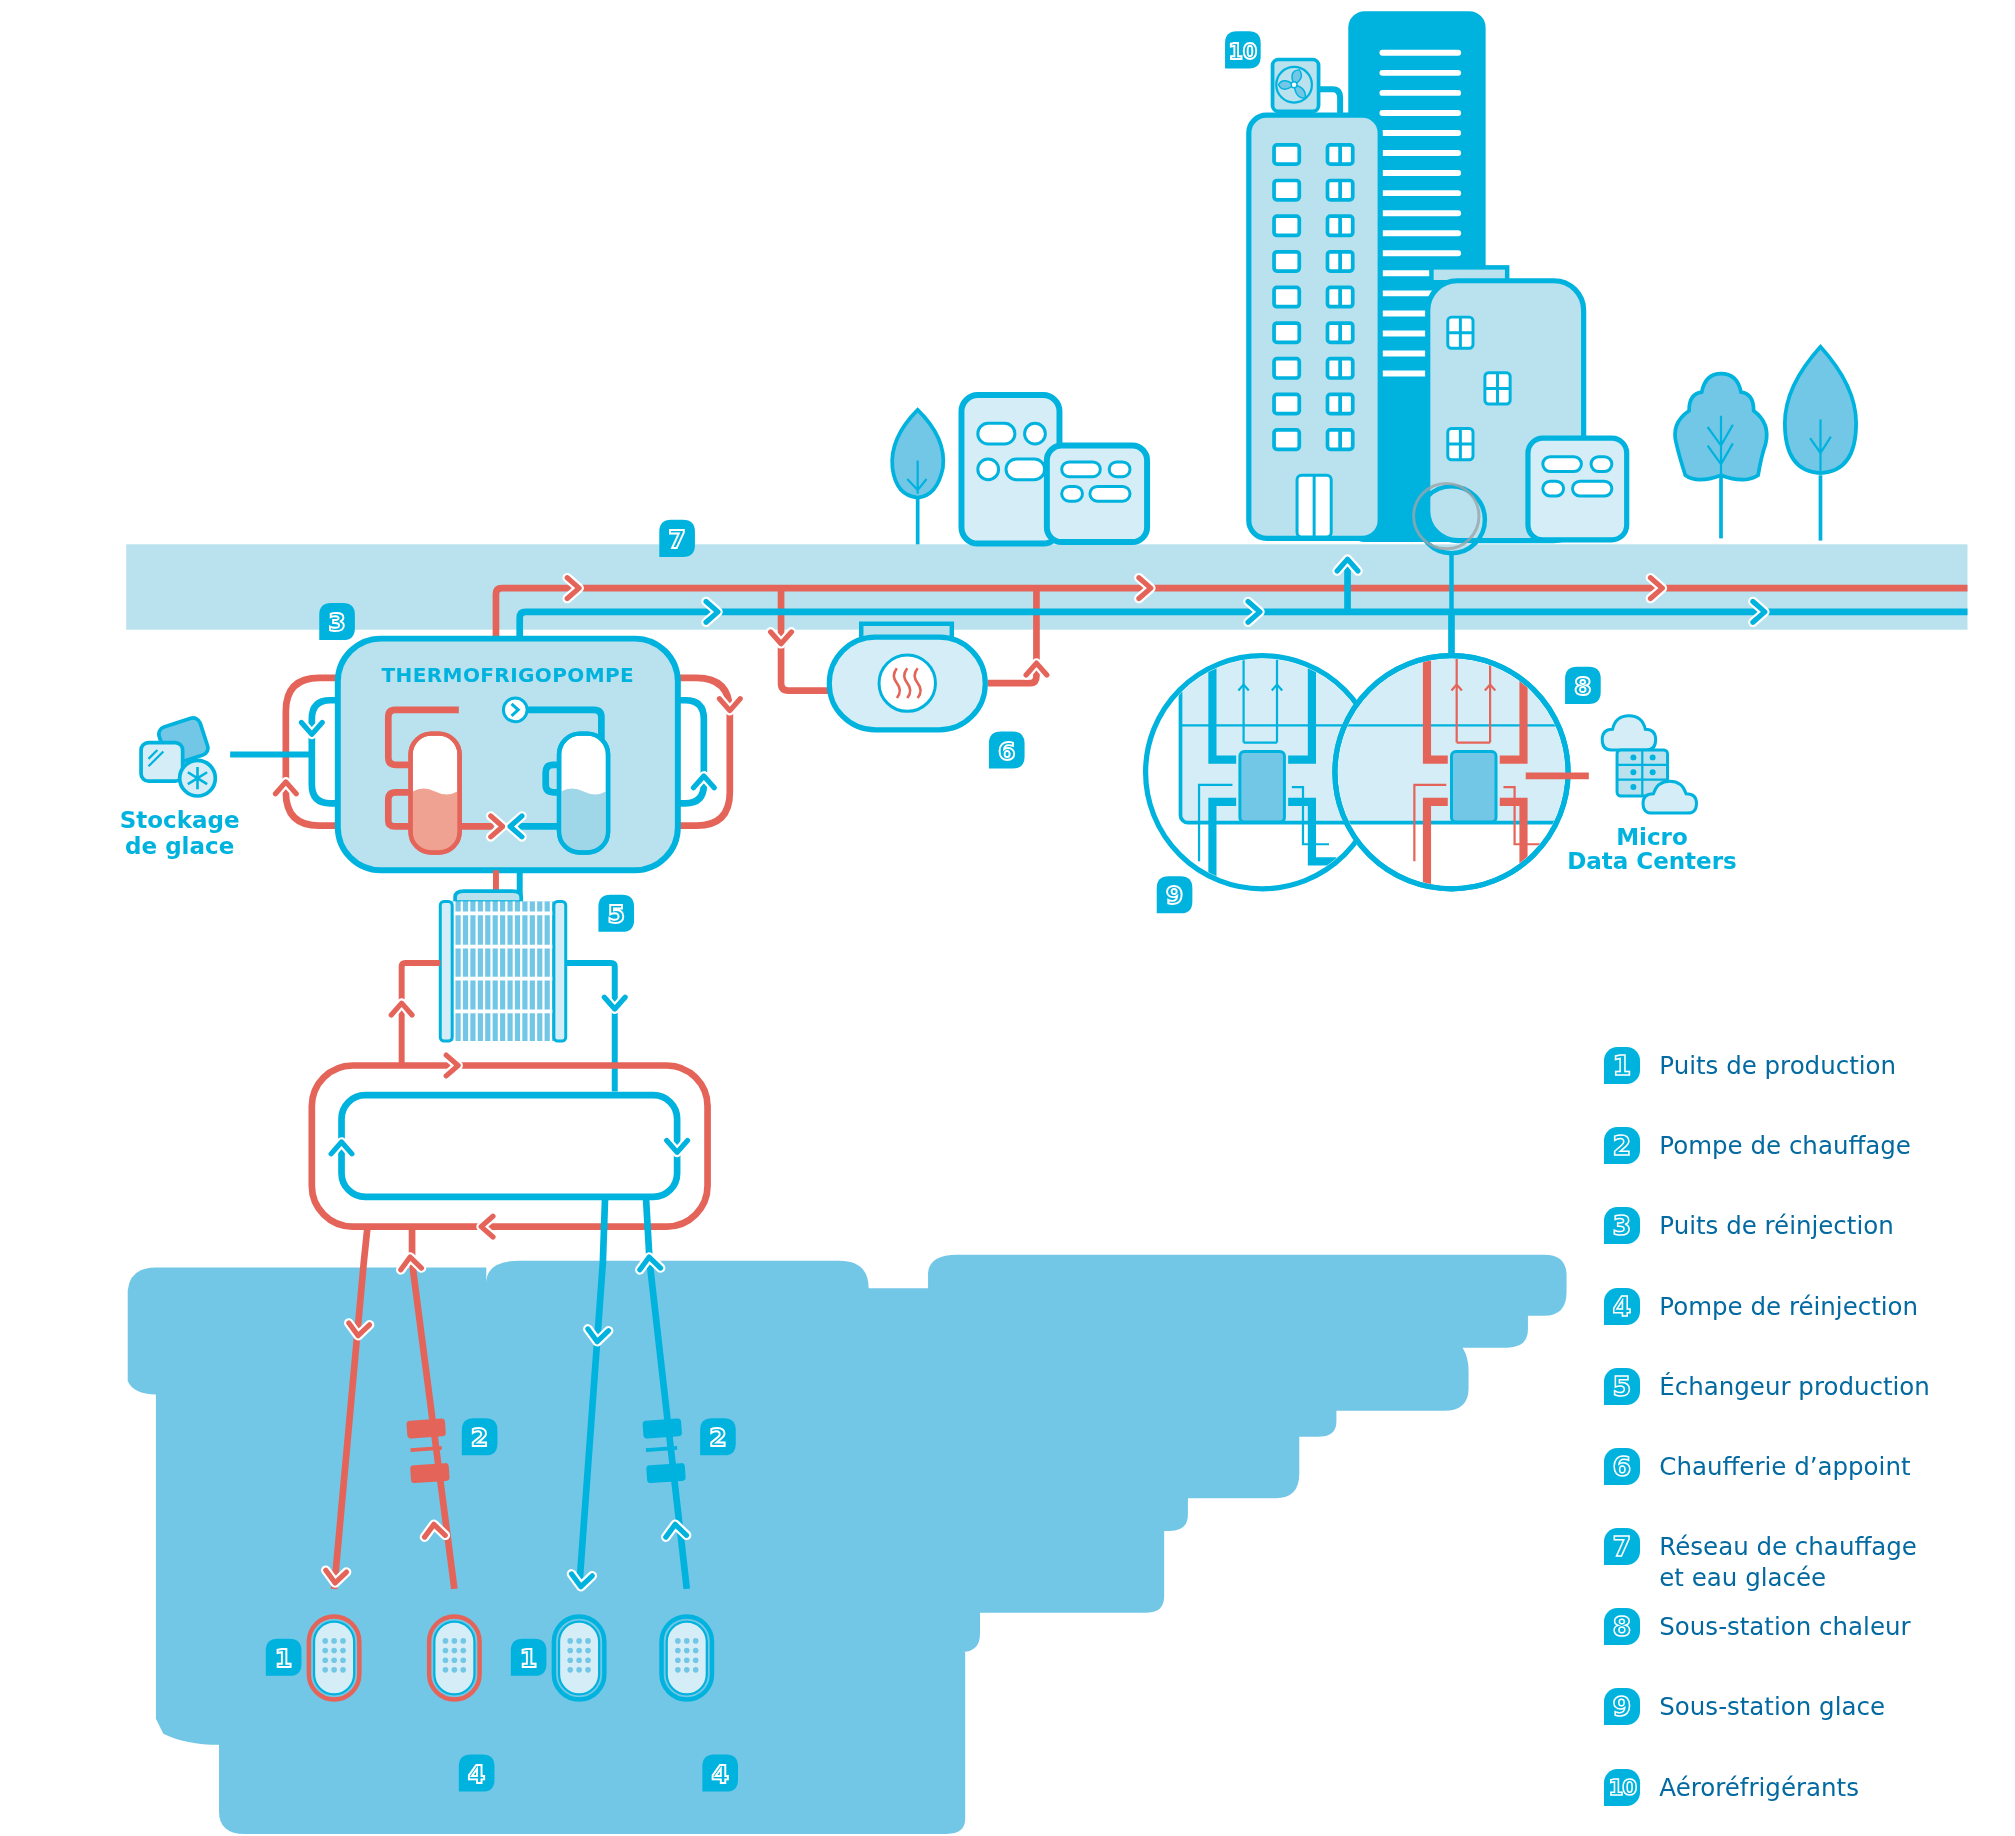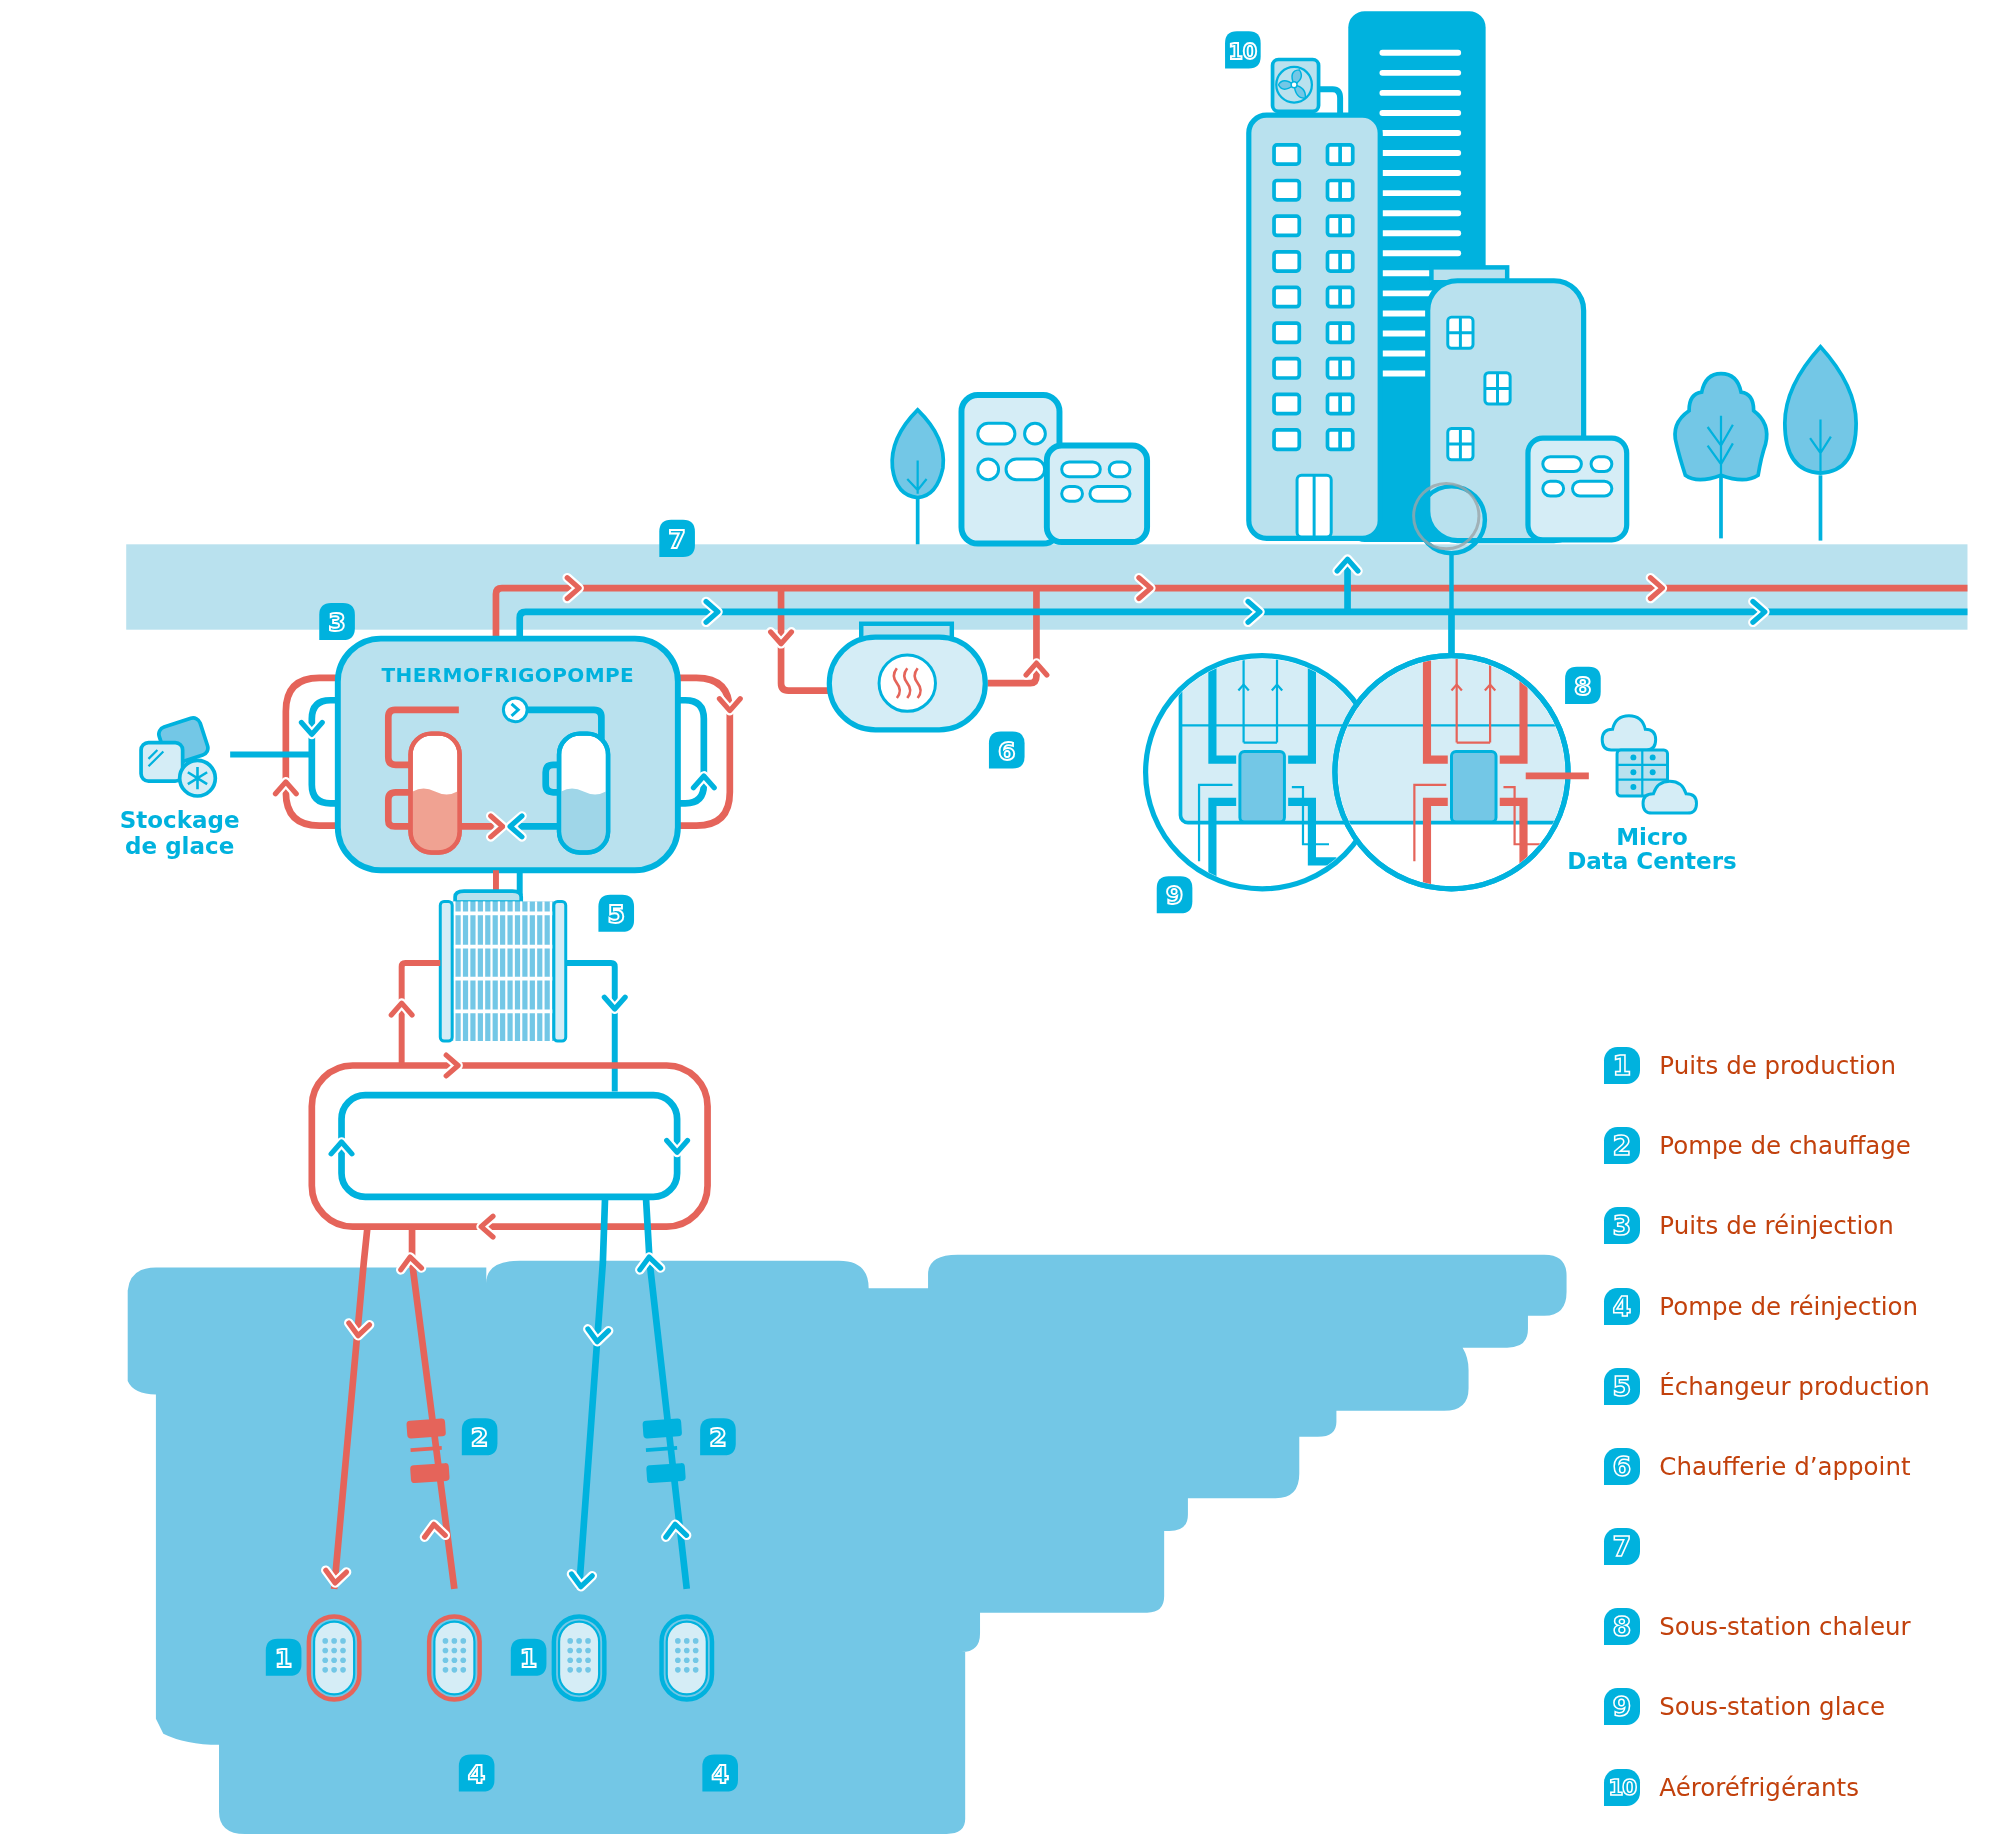--- a/index.html
+++ b/index.html
@@ -8,21 +8,21 @@
   #diagram { position:absolute; left:0; top:0; width:2015px; height:1837px; }
   .badge-num { font-family:"DejaVu Sans", sans-serif; font-weight:bold; fill:#00b2de;
                stroke:#ffffff; stroke-width:2.5px; paint-order:normal; }
   .legend { position:absolute; left:1604px; top:1047px; width:401px; }
   .legend-item { position:absolute; left:0; display:flex; align-items:flex-start; }
   .legend-badge { width:36px; height:37px; background:#00b2de; color:#00b2de;
                   border-radius:13.4px 13.4px 13.4px 0; display:flex; align-items:center; justify-content:center;
                   font-family:"DejaVu Sans", sans-serif; font-weight:bold; font-size:27px;
                   -webkit-text-stroke:1.5px #ffffff; flex:none; }
   .legend-badge.wide { font-size:22px; letter-spacing:-1.5px; }
-  .legend-text { margin-left:19.3px; margin-top:3px; color:#c2410c; font-size:24.5px; line-height:31px;
+  .legend-text { margin-left:19.3px; margin-top:3px; color:#0369a1; font-size:24.5px; line-height:31px;
                  font-family:"DejaVu Sans", sans-serif; white-space:pre-line; }
   .thermo-title { font-family:"DejaVu Sans", sans-serif; font-weight:bold; fill:#00b2de; font-size:27px; letter-spacing:0.5px; }
   .side-label { font-family:"DejaVu Sans", sans-serif; font-weight:bold; fill:#00b2de; font-size:31px; }
 </style>
 </head>
 <body>
 
 <svg id="diagram" viewBox="0 0 2714 2474" xmlns="http://www.w3.org/2000/svg">
   <defs>
 
@@ -491,20 +491,22 @@
   <div class="legend-item" style="top:321px">
     <div class="legend-badge">5</div>
     <div class="legend-text">Échangeur production</div>
   </div>
   <div class="legend-item" style="top:401px">
     <div class="legend-badge">6</div>
     <div class="legend-text">Chaufferie d’appoint</div>
   </div>
   <div class="legend-item" style="top:481px">
     <div class="legend-badge">7</div>
+    <div class="legend-text">Réseau de chauffage
+et eau glacée</div>
   </div>
   <div class="legend-item" style="top:561px">
     <div class="legend-badge">8</div>
     <div class="legend-text">Sous-station chaleur</div>
   </div>
   <div class="legend-item" style="top:641px">
     <div class="legend-badge">9</div>
     <div class="legend-text">Sous-station glace</div>
   </div>
   <div class="legend-item" style="top:722px">

